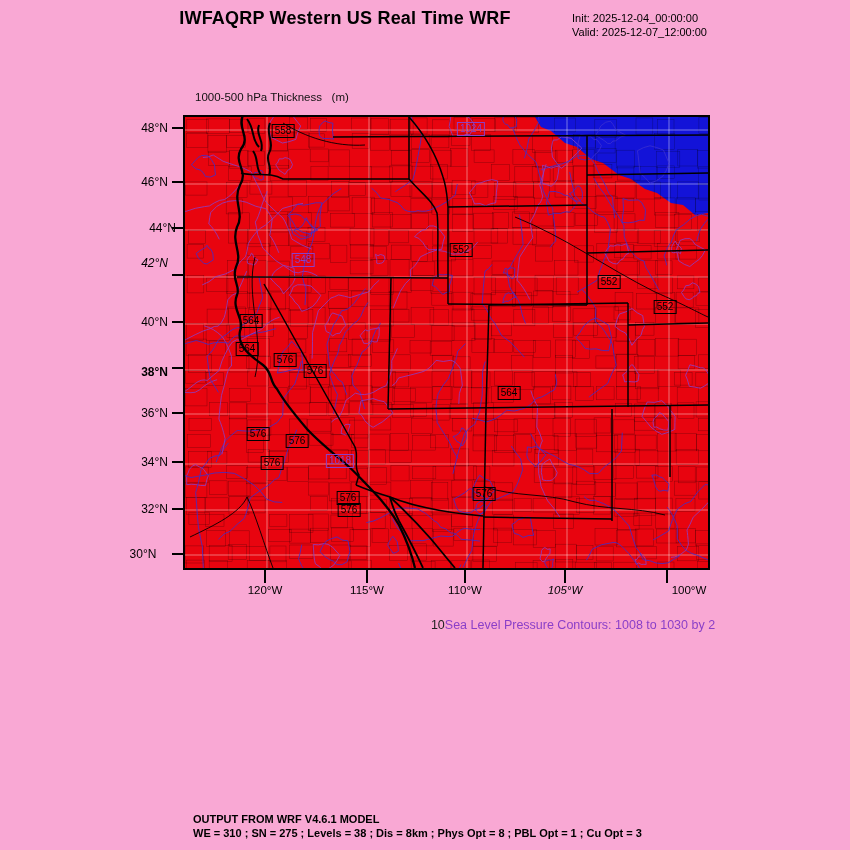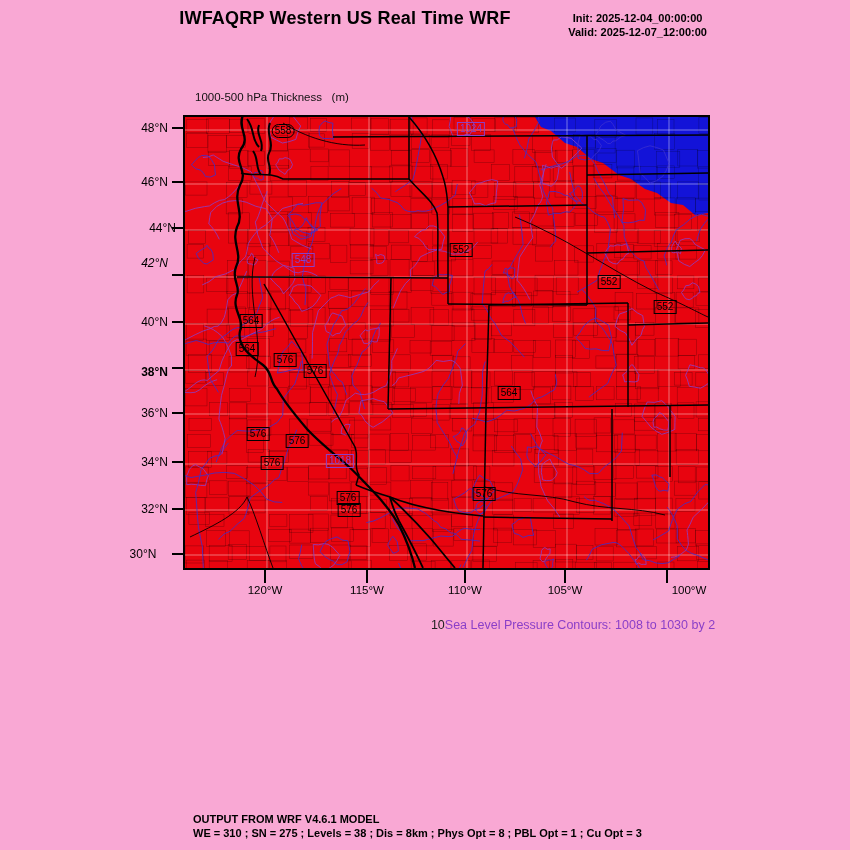--- a/index.html
+++ b/index.html
@@ -1,20 +1,20 @@
 <!DOCTYPE html>
 <html><head>
 <meta charset="utf-8">
 <style>
   html,body{margin:0;padding:0;background:#fff;}
   #page{position:relative;width:850px;height:850px;background:#f9a8d4;overflow:hidden;
         font-family:"Liberation Sans","DejaVu Sans",sans-serif;color:#000;}
   .abs{position:absolute;}
   #title{left:0;top:8px;width:690px;text-align:center;font-size:18px;font-weight:bold;letter-spacing:.2px;}
-  #times{right:143px;top:11px;text-align:center;font-size:11px;font-weight:bold;line-height:14px;}
+  #times{right:143px;top:11px;text-align:left;font-size:11px;font-weight:normal;line-height:14px;}
   #legend{left:195px;top:62px;font-size:11.5px;line-height:14px;color:#111;white-space:pre;}
   #map{left:183px;top:115px;width:527px;height:455px;background:#e8040f;border:2px solid #000;box-sizing:border-box;}
   #map svg{position:absolute;left:0;top:0;}
   .clabel{position:absolute;transform:translate(-50%,-50%);font-size:10px;line-height:10px;
           padding:1px 2px;border:1px solid #000;color:#000;white-space:nowrap;background:transparent;}
   .clabel.pressure{border-color:#8a3fc8;color:#8a3fc8;}
   .ytick{position:absolute;left:172px;width:11px;height:2px;background:#000;}
   .ylab{position:absolute;width:50px;text-align:right;font-size:12px;}
   .xtick{position:absolute;top:570px;width:2px;height:13px;background:#000;}
   .xlab{position:absolute;top:584px;width:60px;text-align:center;font-size:11.5px;}
@@ -754,21 +754,21 @@
         <path d="M171,368 C180,372 192,376 205,380" fill="none" stroke="#000" stroke-width="1.5"></path>
         <path d="M58,-2 C52,12 66,20 56,32 C48,46 64,54 55,68 C47,84 60,96 52,110 C46,126 58,136 51,150 C46,162 56,170 52,178 C46,192 60,202 55,214 C52,228 64,238 78,248 C88,256 84,264 92,272 C100,286 110,298 122,312 C134,325 148,336 162,348 C170,355 175,361 184,370 C196,382 206,394 214,408 C220,420 226,434 230,451" fill="none" stroke="#000" stroke-width="2.3"></path>
         <path d="M62,2 C70,12 66,22 74,30" fill="none" stroke="#000" stroke-width="2"></path>
         <path d="M74,8 C70,18 80,24 76,34" fill="none" stroke="#000" stroke-width="2"></path>
         <path d="M85,6 C80,16 90,26 84,36 C80,44 88,50 84,58" fill="none" stroke="#000" stroke-width="2"></path>
         <path d="M68,34 C74,42 70,50 76,58" fill="none" stroke="#000" stroke-width="2"></path>
         <path d="M238,451 C232,438 224,422 214,404 C210,396 207,388 205,380" fill="none" stroke="#000" stroke-width="1.8"></path>
         <path d="M205,380 C218,392 232,406 246,422 C256,434 264,444 270,451" fill="none" stroke="#000" stroke-width="1.8"></path>
       </svg>
     <div id="labels">
-        <span class="clabel" style="left: 98px; top: 14px; border-radius: 7px;">558</span>
+        <span class="clabel" style="left: 98px; top: 14px;">558</span>
         <span class="clabel pressure" style="left: 286px; top: 12px;">1014</span>
         <span class="clabel" style="left: 276px; top: 133px;">552</span>
         <span class="clabel pressure" style="left: 118px; top: 143px;">548</span>
         <span class="clabel" style="left: 424px; top: 165px;">552</span>
         <span class="clabel" style="left: 480px; top: 190px;">552</span>
         <span class="clabel" style="left: 66px; top: 204px;">564</span>
         <span class="clabel" style="left: 62px; top: 232px;">564</span>
         <span class="clabel" style="left: 100px; top: 243px;">576</span>
         <span class="clabel" style="left: 130px; top: 254px;">576</span>
         <span class="clabel" style="left: 324px; top: 276px;">564</span>
@@ -813,16 +813,16 @@
     <div class="ylab" style="left: 118px; top: 502px;">32°N</div>
     <div class="ytick" style="top: 553px;"></div>
     <div class="ylab" style="left: 118px; top: 547px; text-align: center;">30°N</div>
     <div class="xtick" style="left: 264px;"></div>
     <div class="xlab" style="left: 235px;">120°W</div>
     <div class="xtick" style="left: 366px;"></div>
     <div class="xlab" style="left: 337px;">115°W</div>
     <div class="xtick" style="left: 464px;"></div>
     <div class="xlab" style="left: 435px;">110°W</div>
     <div class="xtick" style="left: 564px;"></div>
-    <div class="xlab" style="left: 535px;">105°W</div>
+    <div class="xlab" style="left: 535px; font-style: italic;">105°W</div>
     <div class="xtick" style="left: 666px;"></div>
     <div class="xlab" style="left: 659px;">100°W</div>
   </div>
 
 </body></html>

